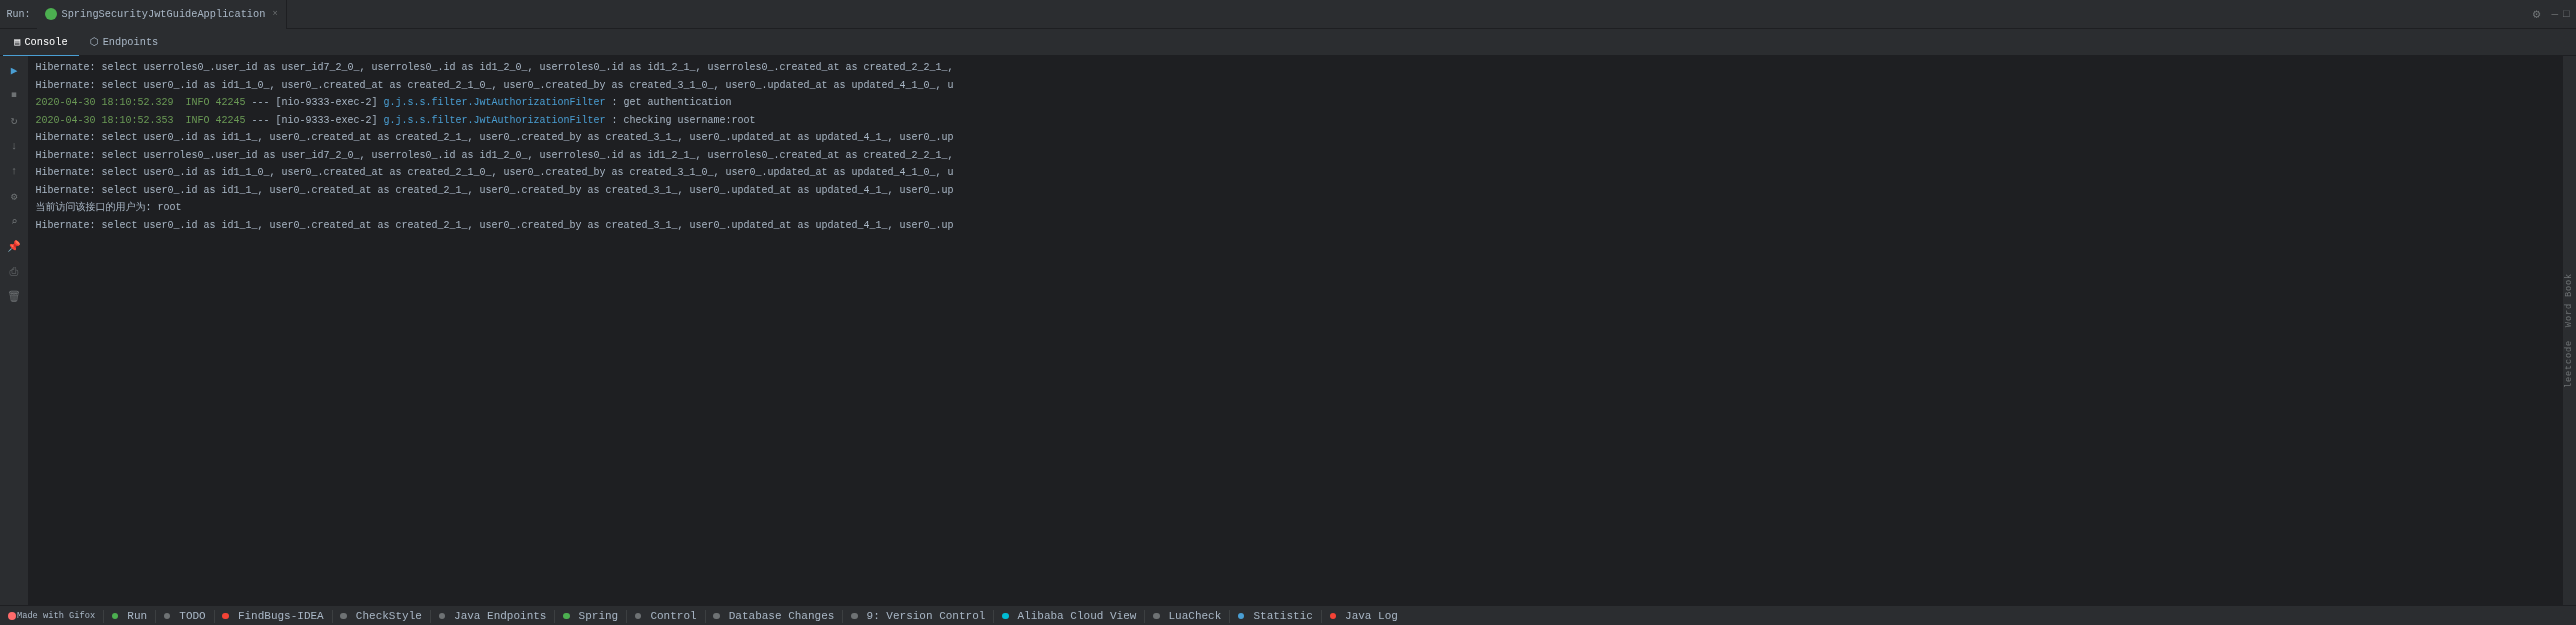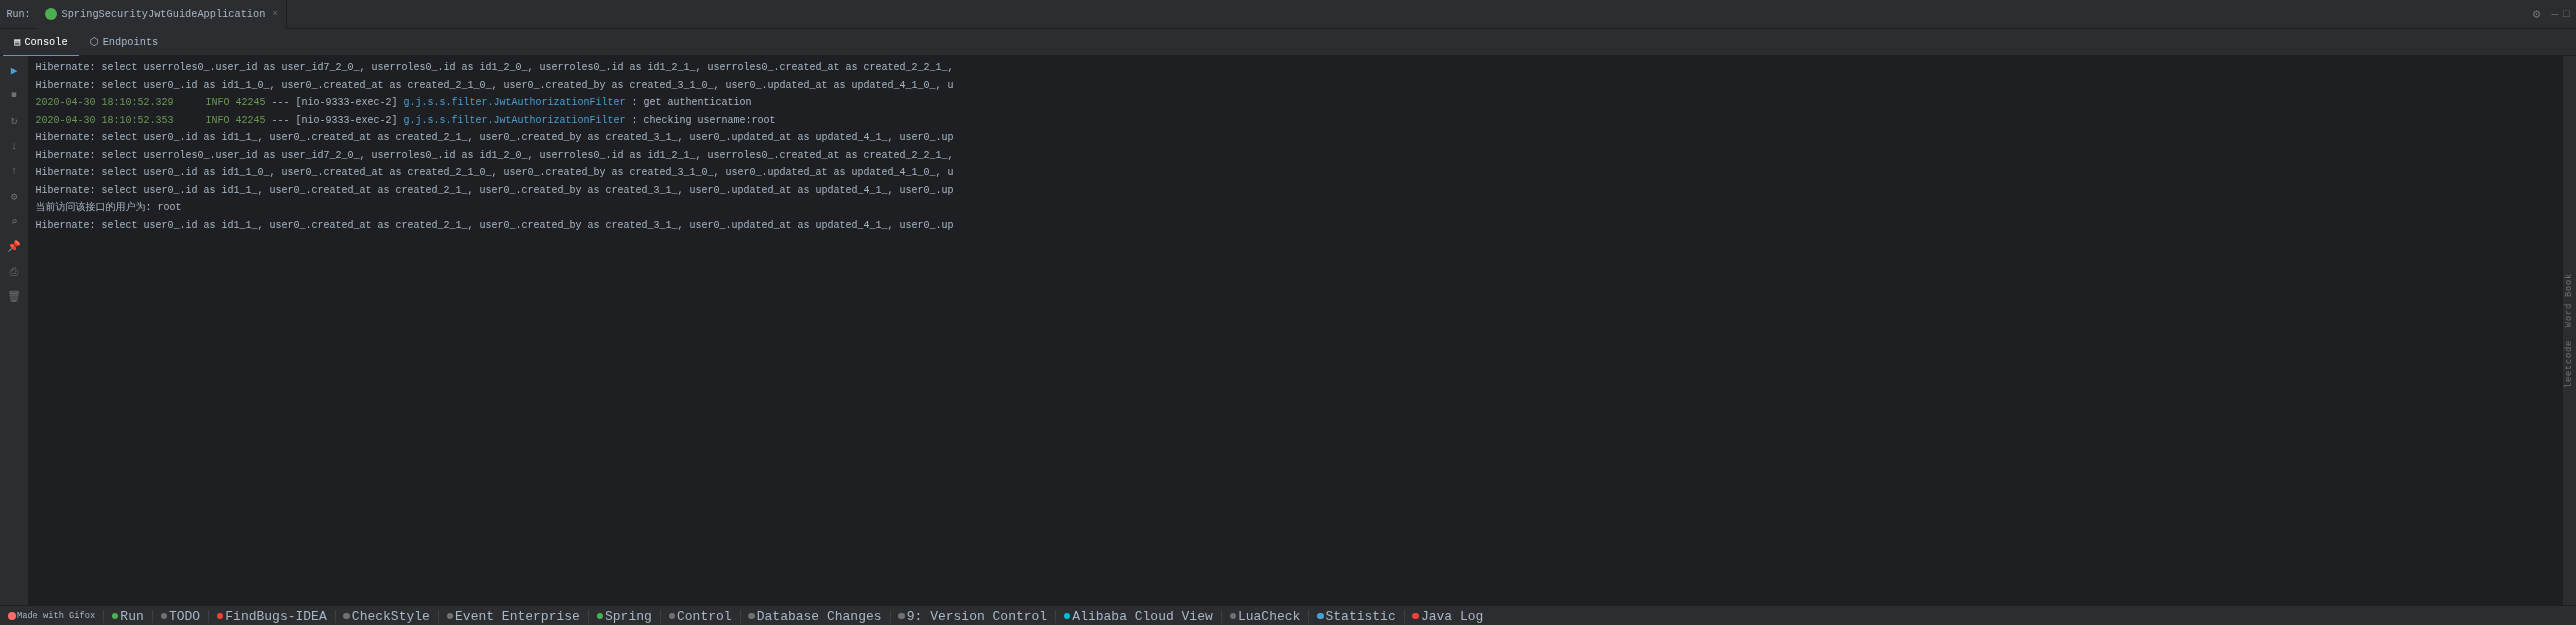--- a/index.html
+++ b/index.html
@@ -144,21 +144,21 @@
       line-height: 17.5px;
     }
     .log-line {
       display: flex;
       align-items: baseline;
       padding: 0 6.4px;
       white-space: nowrap;
       font-size: 10px;
     }
     .log-text { color: #a9b7c6; }
-    .log-info { color: #6a9955; margin-left: 20px; }
+    .log-info { color: #6a9955; }
     .log-number { color: #6a9955; }
     .log-highlight { color: #4a9fd4; }
     .log-timestamp { color: #6a9955; }
 
     
     .right-word-book {
       width: 14.3px;
       background: #2b2d30;
       border-left: 0.8px solid #1e1f22;
       display: flex;
@@ -194,24 +194,24 @@
       gap: 1.6px;
       flex-shrink: 0;
       overflow: hidden;
     }
     .bottom-item {
       display: flex;
       align-items: center;
       height: 17.5px;
       padding: 0 4.8px;
       color: #a9b7c6;
-      font-size: 13px;
+      font-size: 11px;
       cursor: pointer;
       border-radius: 2.4px;
-      gap: 2px;
+      gap: 9px;
       white-space: nowrap;
     }
     .bottom-dot {
       width: 6.4px;
       height: 6.4px;
       border-radius: 50%;
       display: inline-block;
       flex-shrink: 0;
     }
     .dot-green { background: #4caf50; }
@@ -371,21 +371,21 @@
     <span>FindBugs-IDEA</span>
   </div>
   <div class="bottom-separator"></div>
   <div class="bottom-item">
     <span class="bottom-dot dot-gray"></span>
     <span>CheckStyle</span>
   </div>
   <div class="bottom-separator"></div>
   <div class="bottom-item">
     <span class="bottom-dot dot-gray"></span>
-    <span>Event Enterprise</span>
+    <span>Java Endpoints</span>
   </div>
   <div class="bottom-separator"></div>
   <div class="bottom-item">
     <span class="bottom-dot dot-green"></span>
     <span>Spring</span>
   </div>
   <div class="bottom-separator"></div>
   <div class="bottom-item">
     <span class="bottom-dot dot-gray"></span>
     <span>Control</span>

